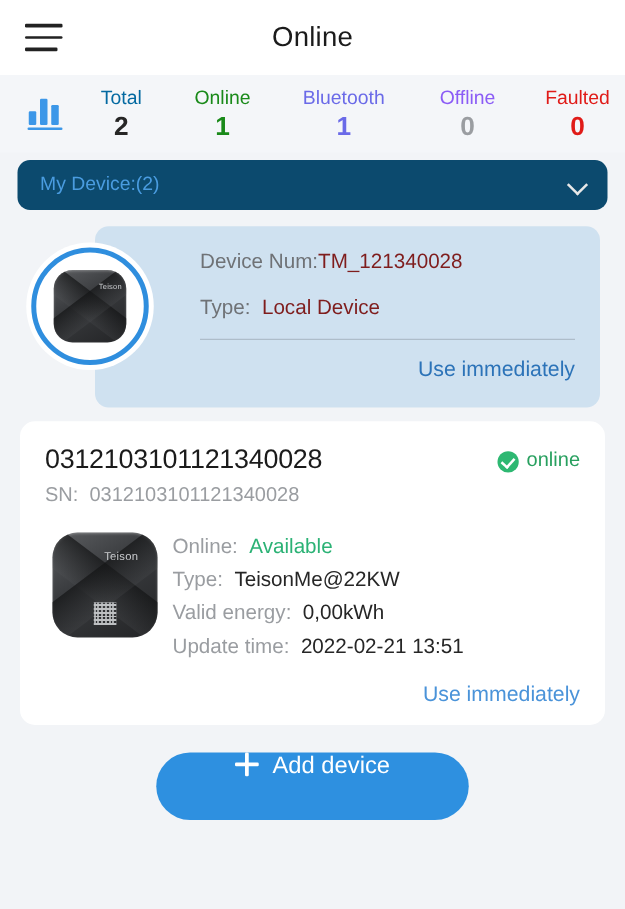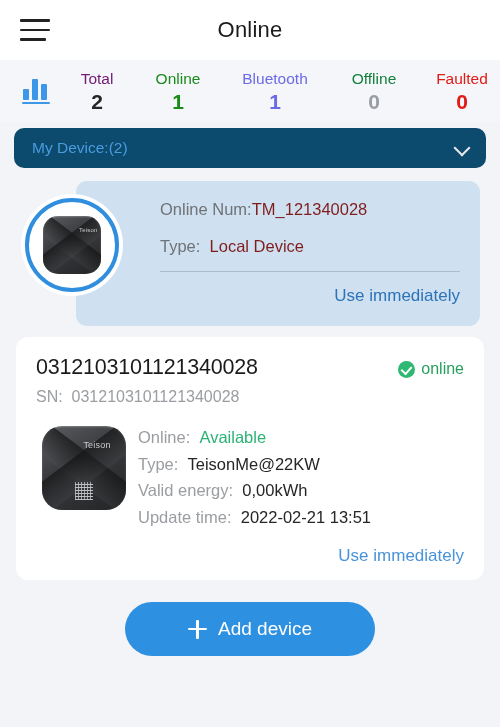--- a/index.html
+++ b/index.html
@@ -133,21 +133,21 @@
   .card-rows { flex:1; padding-left:6px; }
   .row { font-size:16.5px; line-height:26.5px; color:#9a9da1; }
   .row .v { color:#262626; }
   .row .v.ok { color:#2bb275; }
   .card-cta { text-align:right; font-size:17px; color:#4a93d9; margin-top:16px; cursor:pointer; }
 
   
   .add-wrap { display:flex; justify-content:center; margin-top:22px; }
   .add-btn {
     width:250px; height:54px; border-radius:27px; background:#2e90e0;
-    color:#fff; font-size:19px; display:flex; align-items:center;
+    color:#fff; font-size:19px; display:flex; align-items:flex-start;
     justify-content:center; gap:11px; cursor:pointer; border:none;
     font-family:"Liberation Sans", sans-serif;
   }
   .plus { position:relative; width:19px; height:19px; flex:0 0 19px; }
   .plus::before, .plus::after { content:""; position:absolute; background:#fff; border-radius:1px; }
   .plus::before { left:0; top:8.4px; width:19px; height:2.2px; }
   .plus::after  { top:0; left:8.4px; height:19px; width:2.2px; }
 </style>
 </head>
 <body>
@@ -165,52 +165,52 @@
   <div class="stats-icon">
     <div class="bars">
       <span></span>
       <span></span>
       <span></span>
       <div class="rule"></div>
     </div>
   </div>
 
   <div class="stat-col total">
-    <div class="stat-label" style="color:#701a75">Total</div>
+    <div class="stat-label" style="color:#0369a1">Total</div>
     <div class="stat-value" style="color:#262626">2</div>
   </div>
   <div class="stat-col online">
     <div class="stat-label" style="color:#1a8a1a">Online</div>
     <div class="stat-value" style="color:#1a8a1a">1</div>
   </div>
   <div class="stat-col bluetooth">
     <div class="stat-label" style="color:#6a6ae8">Bluetooth</div>
     <div class="stat-value" style="color:#6a6ae8">1</div>
   </div>
   <div class="stat-col offline">
-    <div class="stat-label" style="color:#15803d">Offline</div>
+    <div class="stat-label" style="color:#8b5cf6">Offline</div>
     <div class="stat-value" style="color:#9a9da1">0</div>
   </div>
   <div class="stat-col faulted">
     <div class="stat-label" style="color:#e01b18">Faulted</div>
     <div class="stat-value" style="color:#e01b18">0</div>
   </div>
 </div>
 
 <div class="selector-wrap">
   <div class="selector">
     <div class="selector-text">My Device:(2)</div>
     <div class="chev"></div>
   </div>
 </div>
 
 <div class="promo-wrap">
   <div class="promo-card">
     <div class="promo-line">
-      <span>Online Num:</span><span class="v">TM_121340028</span>
+      <span>Device Num:</span><span class="v">TM_121340028</span>
     </div>
     <div class="promo-line">
       <span>Type:</span>&nbsp;&nbsp;<span class="v">Local Device</span>
     </div>
     <div class="promo-div"></div>
     <div class="promo-cta">Use immediately</div>
   </div>
 
   <div class="dev-badge">
     <div class="charger">

